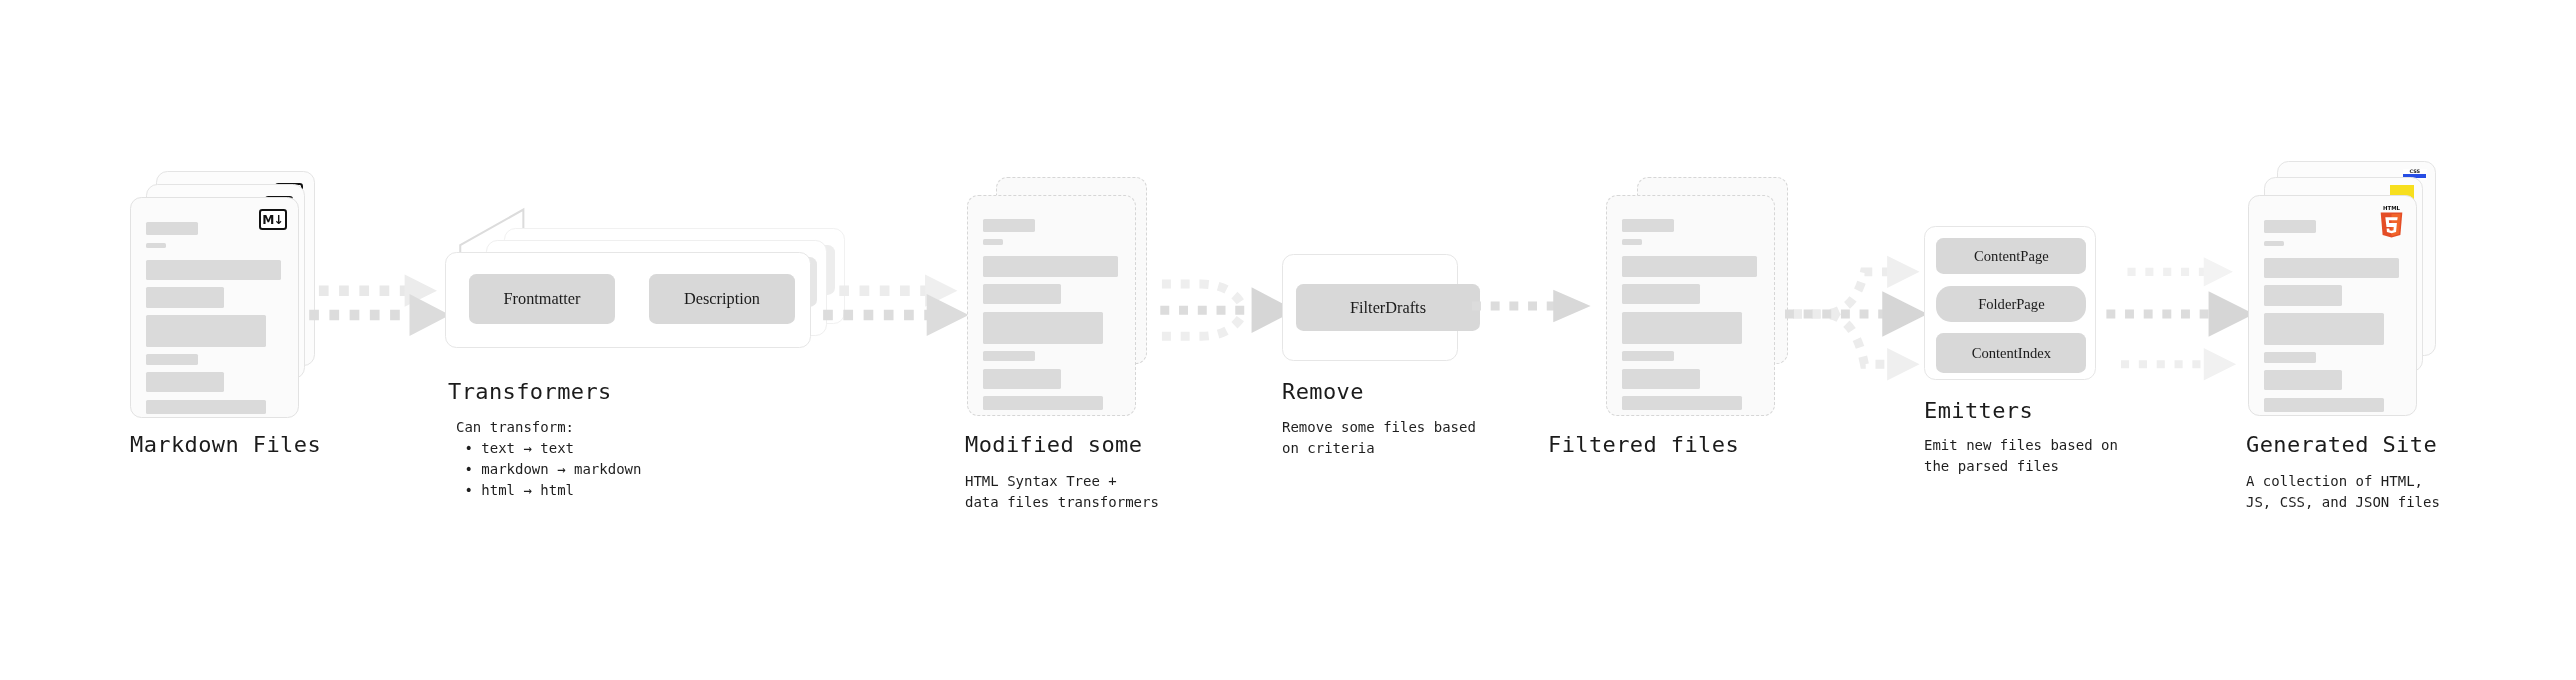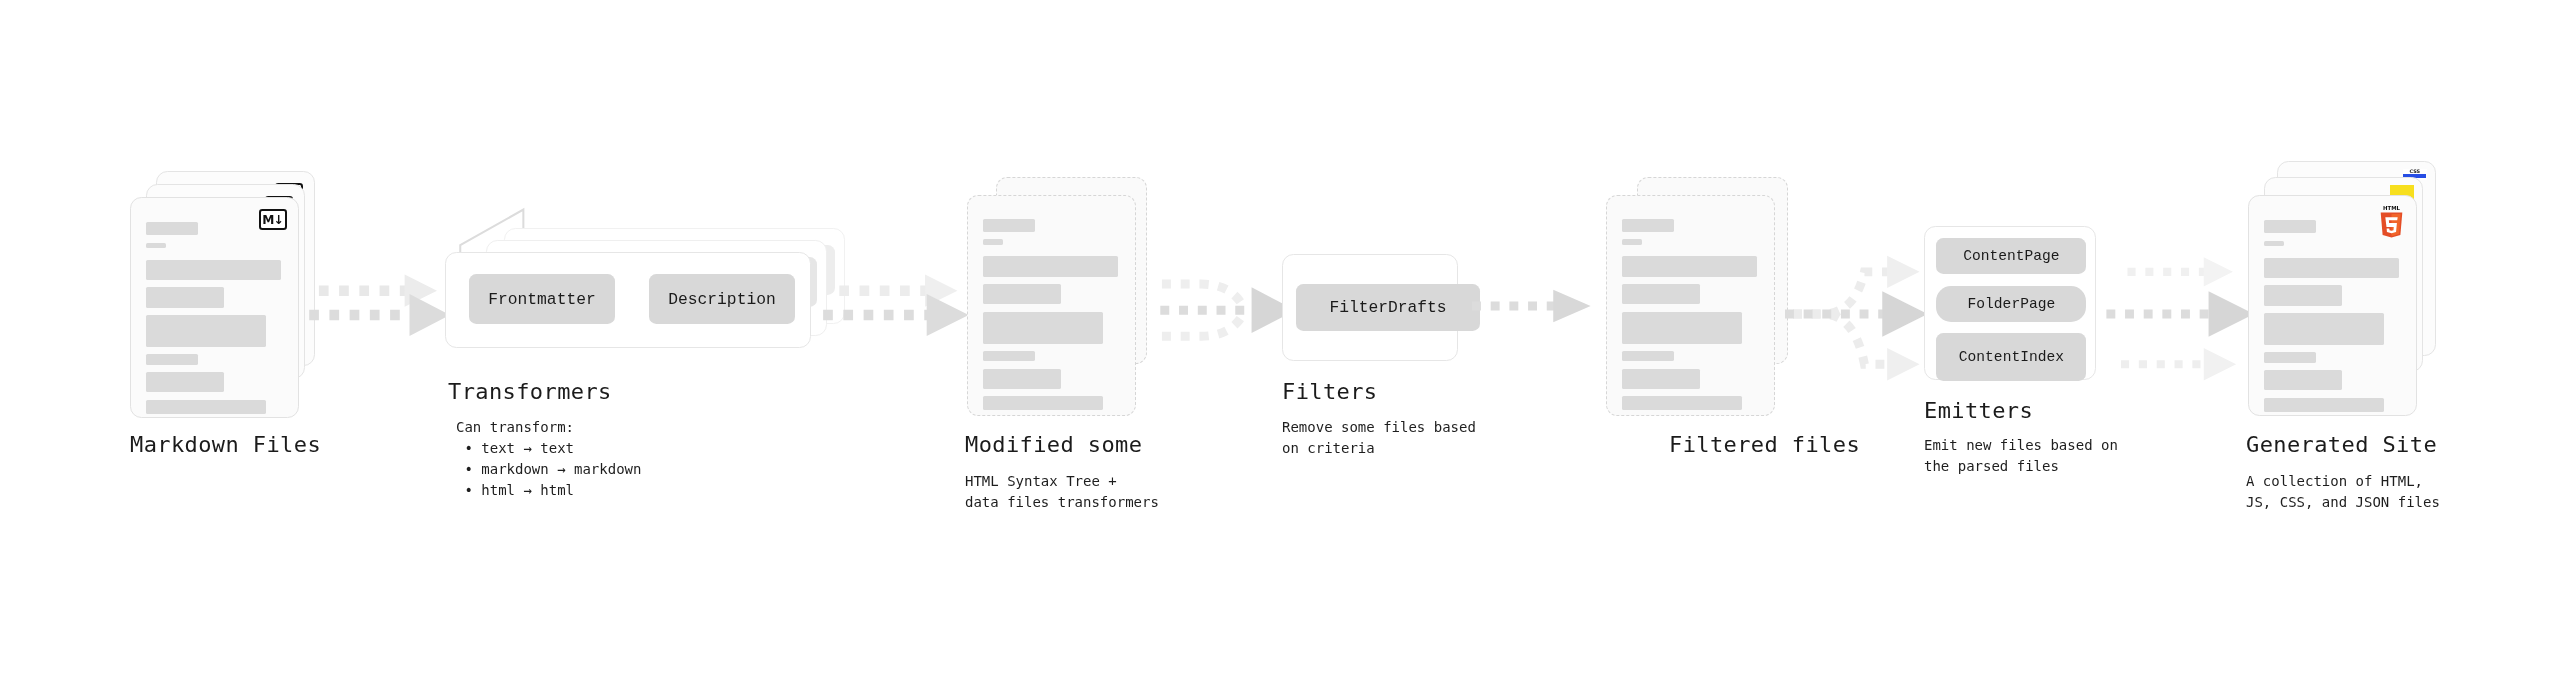--- a/index.html
+++ b/index.html
@@ -63,21 +63,21 @@
     border-radius:11.4px;
     background:#ffffff;
     box-sizing:border-box;
   }
   .chip{
     position:absolute;
     background:#d8d8d8;
     border-radius:7.3px;
     display:flex;align-items:center;justify-content:center;
     font-size:16.3px;color:#1b1b1b;
-    font-family:Liberation Mono, monospace;
+    font-family:Liberation Serif, serif;
     box-sizing:border-box;
     white-space:nowrap;
     text-align:right;
   }
 
   
   .title{
     position:absolute;
     font-size:22px;
     letter-spacing:0.4px;
@@ -226,21 +226,21 @@
       <path d="M 22 96 L 70 96 Q 110 96 124 64" stroke="#eeeeee" stroke-width="11" stroke-dasharray="11 12" fill="none"></path>
       <line x1="20" y1="64" x2="134" y2="64" stroke="#dcdcdc" stroke-width="11" stroke-dasharray="11 12"></line>
       <polygon points="132,36 186,64 132,92" fill="#d6d6d6"></polygon>
     </svg>
   </div>
 
   <div class="abs" style="left:0;top:0;">
     <div class="gbox" style="left:1282px;top:254px;width:176px;height:107px;">
       <div class="chip" style="left:13px;top:29px;width:184px;height:47px;">FilterDrafts</div>
     </div>
-    <div class="title" style="left:1282px;top:379px;">Filters</div>
+    <div class="title" style="left:1282px;top:379px;">Remove</div>
     <div class="sub" style="left:1282px;top:417px;">Remove some files based
 on criteria</div>
   </div>
 
   <div class="abs" style="left:1472px;top:288px;">
     <svg width="130" height="49" viewBox="0 0 160 60">
       <line x1="0" y1="22" x2="104" y2="22" stroke="#dcdcdc" stroke-width="11" stroke-dasharray="11 12"></line>
       <polygon points="100,2 146,22 100,42" fill="#d8d8d8"></polygon>
     </svg>
   </div>
@@ -254,39 +254,39 @@
         <div class="bar" style="width:20.3px;height:5.7px;margin-bottom:11.4px;"></div>
         <div class="bar" style="width:135px;height:20.3px;"></div>
         <div class="bar" style="width:78px;height:20.3px;"></div>
         <div class="bar" style="width:120px;height:32px;"></div>
         <div class="bar" style="width:52px;height:10.6px;"></div>
         <div class="bar" style="width:78px;height:20.3px;"></div>
         <div class="bar" style="width:120px;height:14px;"></div>
       </div>
     </div>
 
-    <div class="title" style="left:1669px;top:432px;">Filtered files</div>
+    <div class="title" style="left:1548px;top:432px;">Filtered files</div>
   </div>
 
   <div class="abs" style="left:1785px;top:241px;">
     <svg width="154" height="146" viewBox="0 0 190 180">
       <path d="M 10 90 L 46 90 Q 86 90 98 38 L 128 38" stroke="#ececec" stroke-width="11" stroke-dasharray="11 12" fill="none"></path>
       <polygon points="126,18 166,38 126,58" fill="#efefef"></polygon>
       <path d="M 10 90 L 46 90 Q 86 90 98 152 L 128 152" stroke="#ececec" stroke-width="11" stroke-dasharray="11 12" fill="none"></path>
       <polygon points="126,132 166,152 126,172" fill="#efefef"></polygon>
       <line x1="0" y1="90" x2="122" y2="90" stroke="#dcdcdc" stroke-width="11" stroke-dasharray="11 12"></line>
       <polygon points="120,62 176,90 120,118" fill="#d6d6d6"></polygon>
     </svg>
   </div>
 
   <div class="abs" style="left:0;top:0;">
     <div class="gbox" style="left:1924px;top:226px;width:172px;height:154px;">
       <div class="chip" style="left:11.4px;top:11.4px;width:150px;height:36px;font-size:14.6px;">ContentPage</div>
       <div class="chip" style="left:11.4px;top:59px;width:150px;height:36px;font-size:14.6px;border-radius:15px;">FolderPage</div>
-      <div class="chip" style="left:11.4px;top:106px;width:150px;height:48px;font-size:14.6px;">ContentIndex</div>
+      <div class="chip" style="left:11.4px;top:106px;width:150px;height:40px;font-size:14.6px;">ContentIndex</div>
     </div>
     <div class="title" style="left:1924px;top:398px;">Emitters</div>
     <div class="sub" style="left:1924px;top:435px;">Emit new files based on
 the parsed files</div>
   </div>
 
   <div class="abs" style="left:2106px;top:241px;">
     <svg width="163" height="146" viewBox="0 0 200 180">
       <line x1="26" y1="38" x2="122" y2="38" stroke="#f0f0f0" stroke-width="10" stroke-dasharray="10 12"></line>
       <polygon points="120,20 156,38 120,56" fill="#f3f3f3"></polygon>

